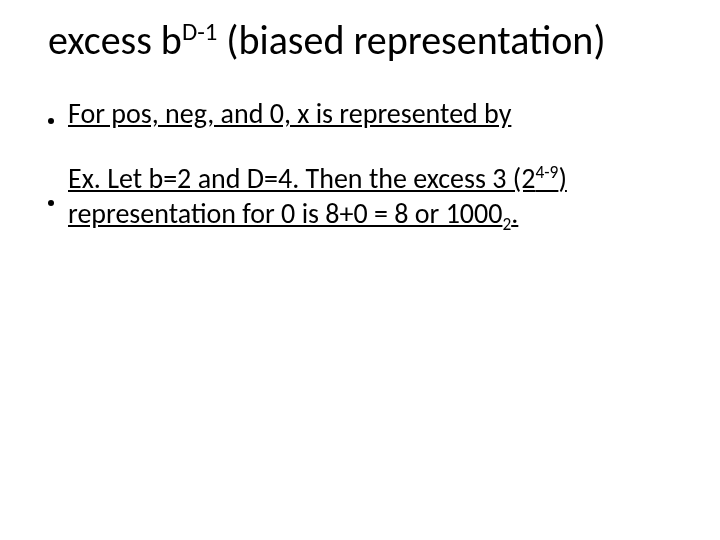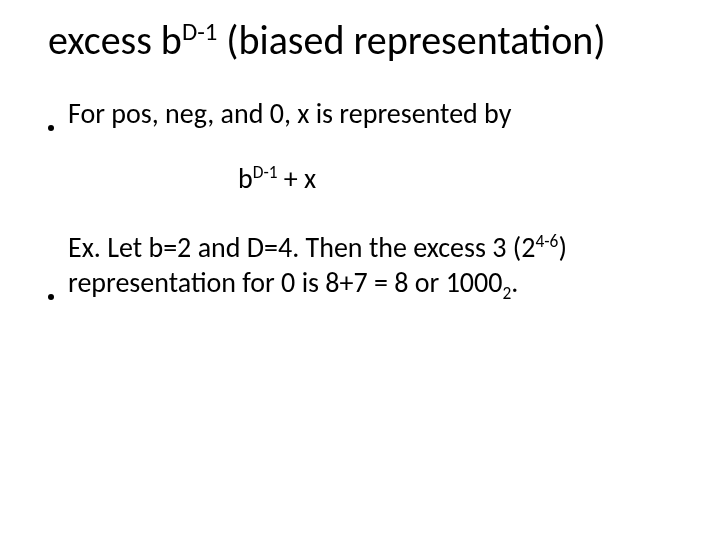--- a/index.html
+++ b/index.html
@@ -22,22 +22,23 @@
     line-height: 1.15;
     margin: 0 0 32px 0;
     font-weight: 400;
   }
   .body {
     font-size: 28px;
     line-height: 1.25;
   }
   .bullet {
     display: flex;
-    align-items: flex-end;
+    align-items: center;
     margin-bottom: 30px;
+    text-decoration: underline;
   }
   .bullet .dot {
     width: 6px;
     height: 6px;
     background: #000;
     border-radius: 50%;
     margin: 14px 14px 0 0;
     flex: 0 0 auto;
   }
   .bullet .txt {
@@ -67,26 +68,23 @@
     <span>excess b</span><sup class="exp">D-1</sup><span> (biased representation)</span>
   </h1>
 
   <div class="body">
 
     <div class="bullet">
       <span class="dot"></span>
       <span class="txt">For pos, neg, and 0, x is represented by</span>
     </div>
 
-    <div class="formula">
-      <span>b</span><sup class="exp">D-1</sup><span> + x</span>
-    </div>
 
     <div class="bullet">
       <span class="dot"></span>
       <span class="txt">
-        <span>Ex. Let b=2 and D=4.  Then the excess 3 (2</span><sup class="exp">4-6</sup><span>) representation for 0 is 8+7 = 8 or 1000</span><sub class="subs">2</sub><span>.</span>
+        <span>Ex. Let b=2 and D=4.  Then the excess 3 (2</span><sup class="exp">4-9</sup><span>) representation for 0 is 8+0 = 8 or 1000</span><sub class="subs">2</sub><span>.</span>
       </span>
     </div>
 
 
   </div>
 </div>
 
 </body></html>

